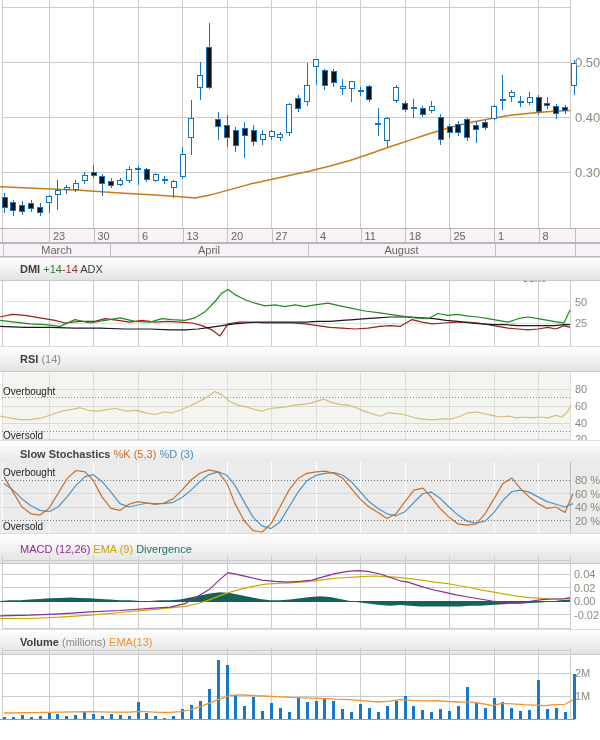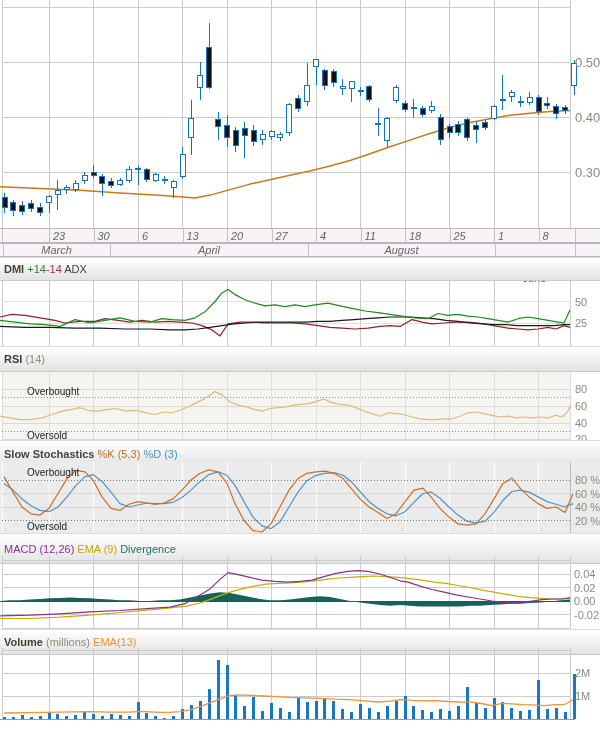--- a/index.html
+++ b/index.html
@@ -1,26 +1,26 @@
 <!DOCTYPE html>
 <html><head>
 <meta charset="utf-8">
 <style>
   html,body{margin:0;padding:0;background:#fff;}
   body{width:600px;height:740px;position:relative;overflow:hidden;
        font-family:"Liberation Sans",sans-serif;-webkit-font-smoothing:antialiased;}
   .abs{position:absolute;left:0;width:600px;box-sizing:border-box;}
-  .hdr{display:flex;align-items:center;padding-left:4px;font-size:11px;white-space:pre;
+  .hdr{display:flex;align-items:center;padding-left:20px;font-size:11px;white-space:pre;
        background:linear-gradient(#ffffff,#e3e3e3);
        border-top:1px solid #dcdcdc;border-bottom:1px solid #c9c9c9;}
-  .axisrow{background:#f7f3f6;border-top:1px solid #bcb4bc;border-bottom:1px solid #bcb4bc;font-style:italic;}
+  .axisrow{background:#f7f3f6;border-top:1px solid #bcb4bc;border-bottom:1px solid #bcb4bc;}
   .axisrow .lbl{position:absolute;top:0;height:100%;display:flex;align-items:center;
        font-size:11px;color:#666;}
   .axisrow .div{position:absolute;top:0;width:1px;height:100%;background:#c6bec6;}
-  .ovlabel{position:absolute;font-size:10px;color:#222;left:19px;line-height:11px;padding-left:8px;}
+  .ovlabel{position:absolute;font-size:10px;color:#222;left:3px;line-height:11px;}
   svg{display:block;}
 </style>
 </head>
 <body>
 
 <div class="abs" style="top:0;height:228px;">
     <svg width="600" height="228">
       <line x1="2" y1="0" x2="2" y2="228" stroke="#cccccc" stroke-width="1" shape-rendering="crispEdges"></line>
       <line x1="49" y1="0" x2="49" y2="228" stroke="#cccccc" stroke-width="1" shape-rendering="crispEdges"></line>
       <line x1="93.5" y1="0" x2="93.5" y2="228" stroke="#cccccc" stroke-width="1" shape-rendering="crispEdges"></line>

